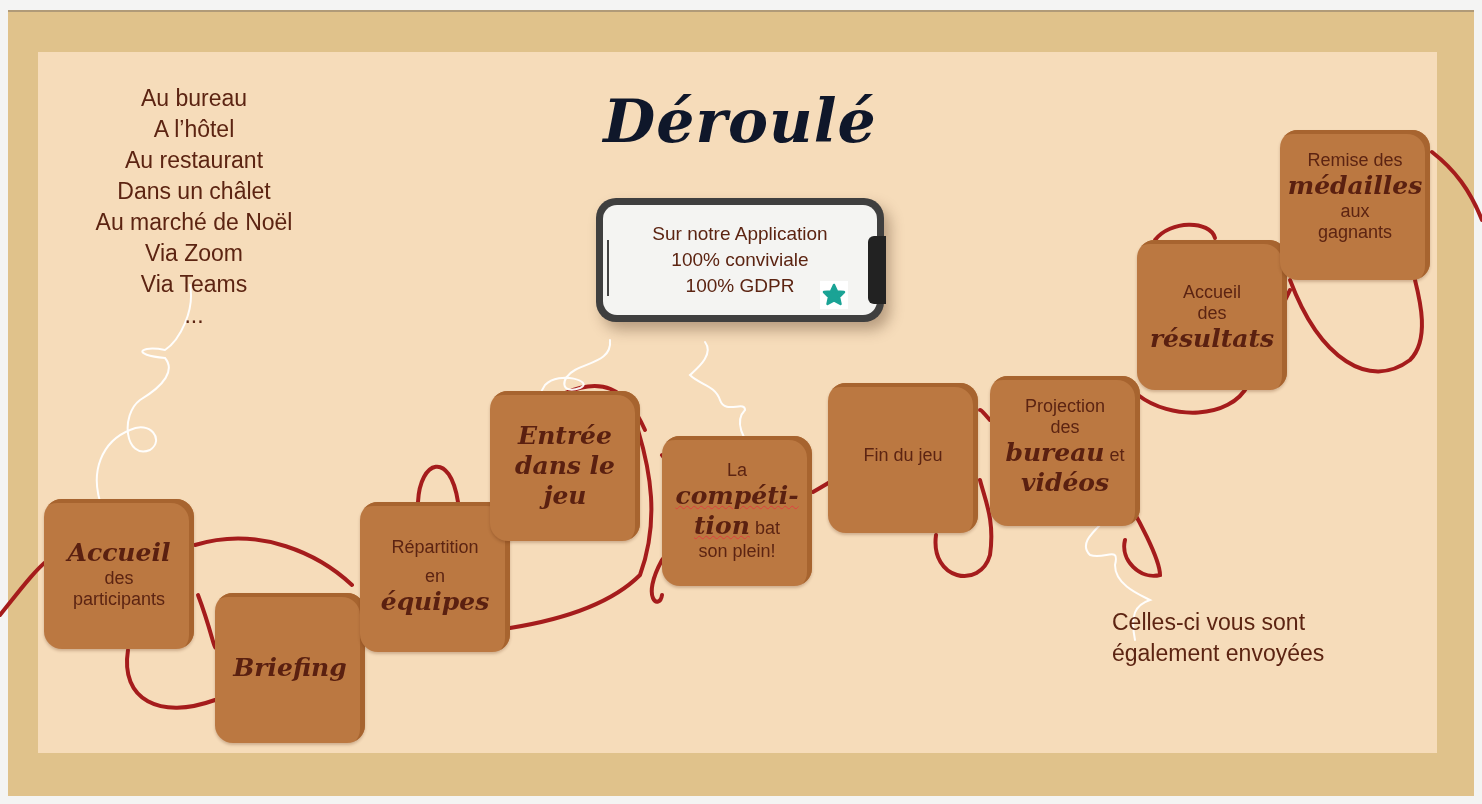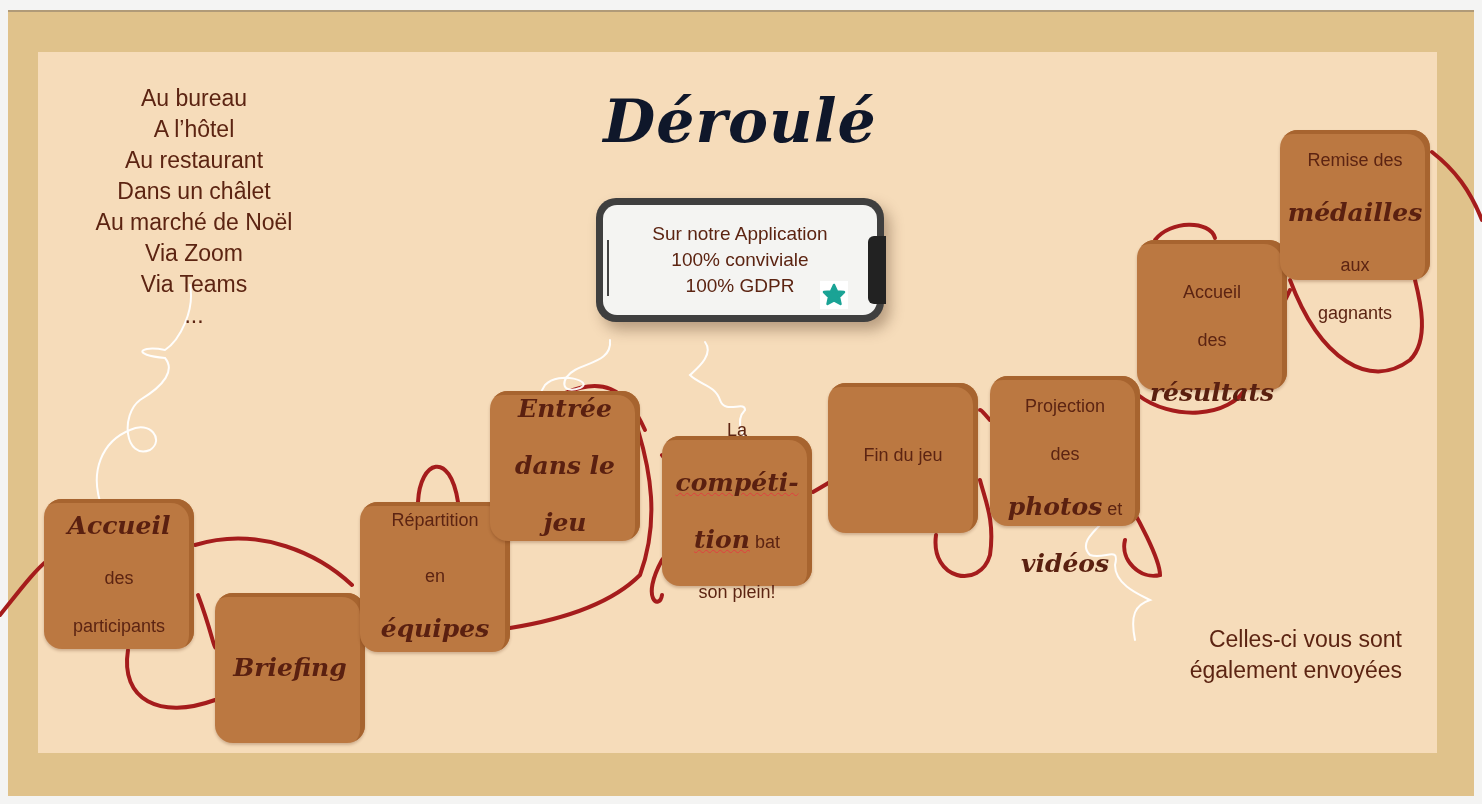--- a/index.html
+++ b/index.html
@@ -2,22 +2,22 @@
 <html><head>
 <meta charset="utf-8">
 <style>
   html,body{margin:0;padding:0;}
   body{width:1482px;height:804px;background:#f4f4f3;position:relative;overflow:hidden;font-family:"DejaVu Sans",sans-serif;}
   .frame{position:absolute;left:8px;top:10px;width:1466px;height:786px;background:#e0c28b;border-top:2px solid #b09a78;box-sizing:border-box;}
   .panel{position:absolute;left:38px;top:52px;width:1399px;height:701px;background:#f6dcba;}
   svg.strings{position:absolute;left:0;top:0;width:1482px;height:804px;pointer-events:none;}
   .title{position:absolute;left:600px;top:86px;width:280px;text-align:center;font-family:"DejaVu Serif",serif;font-style:italic;font-weight:bold;font-size:60px;color:#0f172a;letter-spacing:1px;}
   .venues{position:absolute;left:70px;top:83px;width:248px;text-align:center;color:#5c2412;font-family:"Liberation Sans",sans-serif;font-size:23px;line-height:31px;}
-  .note{position:absolute;left:1112px;top:624px;width:290px;text-align:right;color:#5c2412;font-family:"Liberation Sans",sans-serif;font-size:23px;line-height:31px;}
-  .tile{position:absolute;width:150px;height:150px;border-radius:18px;background:#bb7841;box-shadow:-5px 4px 0 #a7642f inset, 0 2px 3px rgba(90,40,10,.25);display:flex;flex-direction:column;align-items:center;justify-content:center;text-align:center;color:#5c2412;box-sizing:border-box;padding:6px;gap:27px;}
+  .note{position:absolute;left:1112px;top:607px;width:290px;text-align:left;color:#5c2412;font-family:"Liberation Sans",sans-serif;font-size:23px;line-height:31px;}
+  .tile{position:absolute;width:150px;height:150px;border-radius:18px;background:#bb7841;box-shadow:-5px 4px 0 #a7642f inset, 0 2px 3px rgba(90,40,10,.25);display:flex;flex-direction:column;align-items:center;justify-content:center;text-align:center;color:#5c2412;box-sizing:border-box;padding:6px;}
   .tile .s{font-family:"Liberation Sans",sans-serif;font-size:18px;line-height:21px;}
   .tile .b{font-family:"DejaVu Serif",serif;font-style:italic;font-weight:bold;font-size:25px;line-height:30px;color:#5a2010;}
   .tile .sq{text-decoration:underline wavy #e04040;text-decoration-thickness:1px;}
   .phone{position:absolute;left:596px;top:198px;width:288px;height:124px;border-radius:20px;background:#3f3f3f;box-shadow:6px 8px 14px rgba(70,40,20,.35);}
   .phone .screen{position:absolute;left:7px;top:7px;right:7px;bottom:7px;border-radius:14px;background:#f4f4f2;display:flex;flex-direction:column;align-items:center;justify-content:center;color:#5c2412;font-family:"Liberation Sans",sans-serif;font-size:19px;line-height:26px;}
   .phone .lbar{position:absolute;left:11px;top:42px;width:2px;height:56px;background:#444;}
   .phone .notch{position:absolute;right:-2px;top:38px;width:18px;height:68px;background:#222;border-radius:6px 0 0 6px;}
   .phone .logo{position:absolute;left:224px;top:83px;width:28px;height:28px;background:#fff;display:flex;align-items:center;justify-content:center;}
 </style>
 </head>
@@ -112,21 +112,21 @@
   <div class="s">son plein!</div>
 </div>
 
 <div class="tile" style="left:828px;top:383px;justify-content:flex-start;padding-top:62px;">
   <div class="s">Fin du jeu</div>
 </div>
 
 <div class="tile" style="left:990px;top:346px;justify-content:flex-start;padding-top:20px;margin-top:30px;">
   <div class="s">Projection</div>
   <div class="s">des</div>
-  <div><span class="b">photos</span><span class="s"> et</span></div>
+  <div><span class="b">bureau</span><span class="s"> et</span></div>
   <div class="b">vidéos</div>
 </div>
 
 <div class="tile" style="left:1137px;top:240px;justify-content:flex-start;padding-top:42px;">
   <div class="s">Accueil</div>
   <div class="s">des</div>
   <div class="b">résultats</div>
 </div>
 
 <div class="tile" style="left:1280px;top:130px;justify-content:flex-start;padding-top:20px;">

